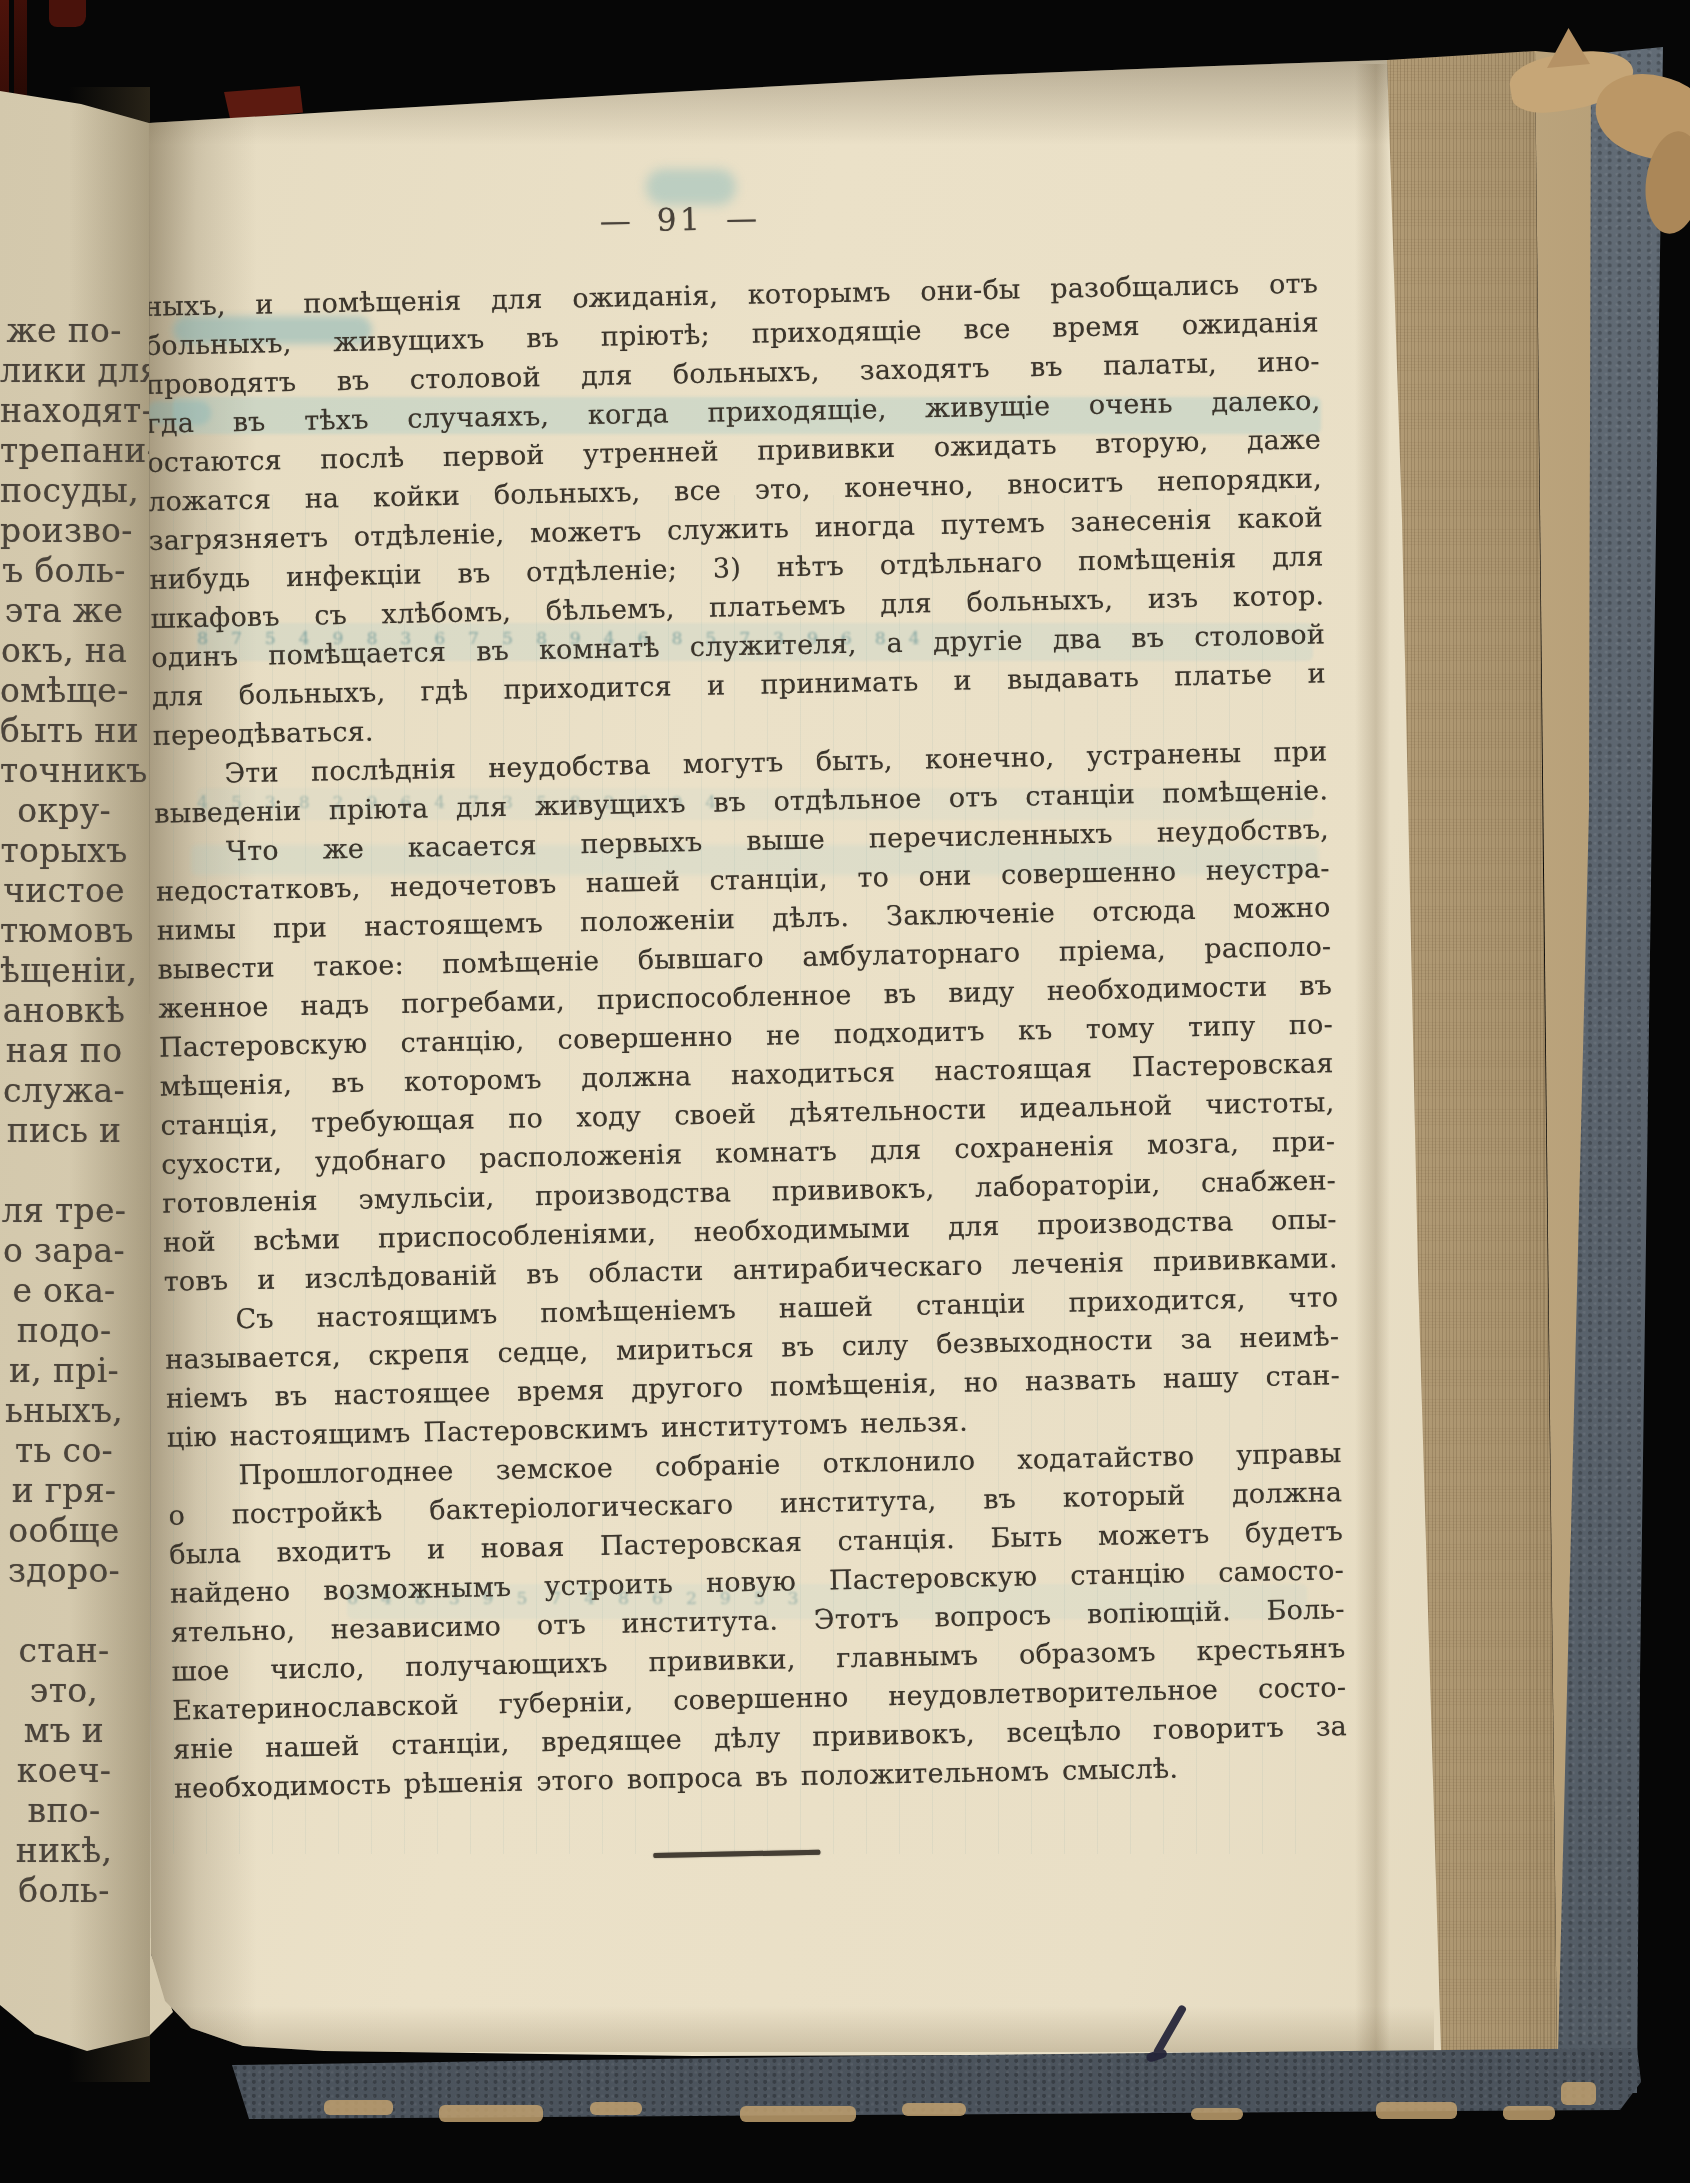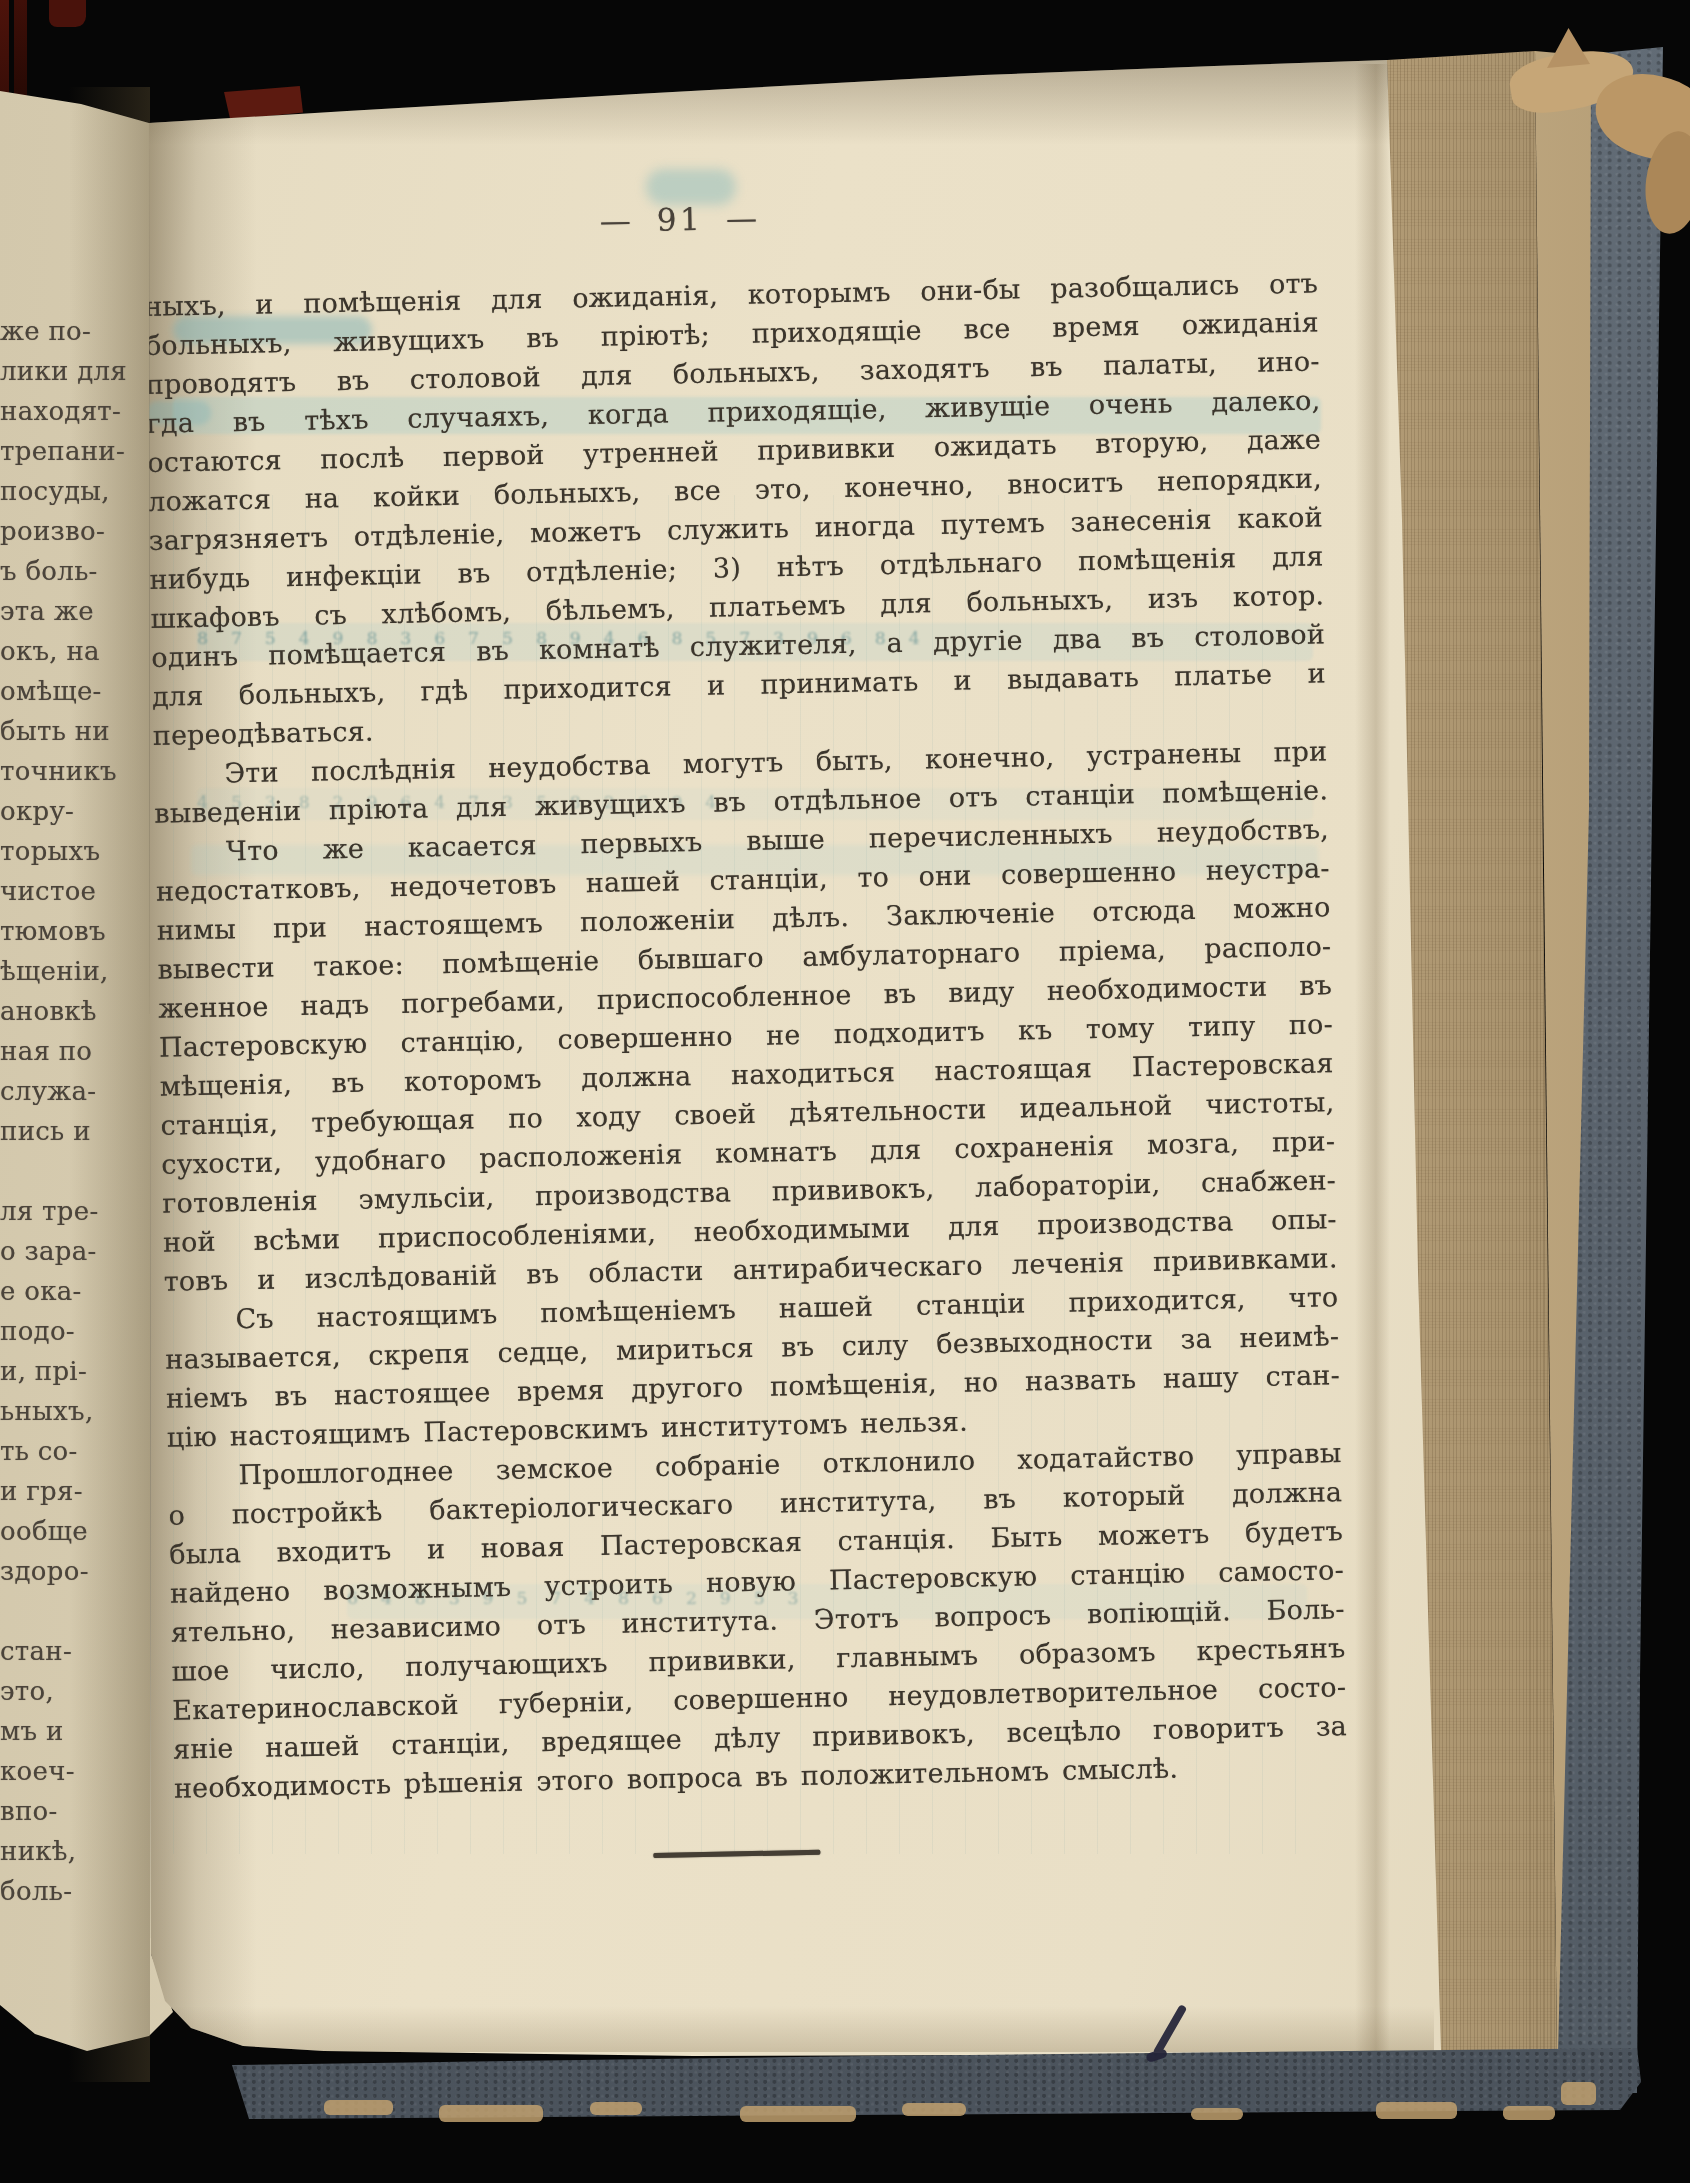--- a/index.html
+++ b/index.html
@@ -14,22 +14,22 @@
   .red3{left:49px;top:0;width:37px;height:26.6px;background:#49120b;border-radius:0 0 10.4px 8px;}
   .maroon-gutter{left:224px;top:86px;width:79px;height:34px;background:#5c1a10;
        clip-path:polygon(0 18%,96% 0,100% 78%,8% 100%);}
 
   
   .left-page{left:0;top:0;width:1690px;height:2183px;
      clip-path:polygon(0px 91px,81px 104px,149px 123px,151px 1954px,173px 2012px,149px 2036px,87px 2051px,35px 2034px,0px 2005px);
      background:linear-gradient(92deg,#d3c8ac 0%,#dbd0b5 30%,#d3c7aa 62%,#b8ac8e 86%,#8e8367 99%);}
   .left-page-shade{left:69px;top:87px;width:81px;height:1995px;
      background:linear-gradient(90deg,rgba(96,82,52,0) 0%,rgba(96,82,52,.38) 100%);}
-  .fragments{left:0;top:311px;width:128px;line-height:40px;font-size:26px;color:#4b443b;
-     text-align:left;white-space:pre;letter-spacing:0.3px;
+  .fragments{left:0;top:311px;width:128px;line-height:40px;font-size:33px;color:#4b443b;
+     text-align:center;white-space:pre;letter-spacing:0.3px;
      text-shadow:0 0 0.8px rgba(75,66,55,.55);}
   .frag{height:40px;}
 
   
   .fore-edge{left:0;top:0;width:1690px;height:2183px;
      clip-path:polygon(1387px 60px,1535px 51px,1543px 867px,1557px 2054px,1436px 2054px,1404px 867px);
      background:
        repeating-linear-gradient(90deg,rgba(92,72,44,.22) 0 1.2px,rgba(0,0,0,0) 1.2px 3.5px),
        repeating-linear-gradient(0deg,rgba(122,97,64,.12) 0 0.6px,rgba(0,0,0,0) 0.6px 2.9px),
        linear-gradient(90deg,#8d7a59 0%,#b5a07a 18%,#c2ad87 45%,#b7a07a 75%,#a28c67 100%);}

